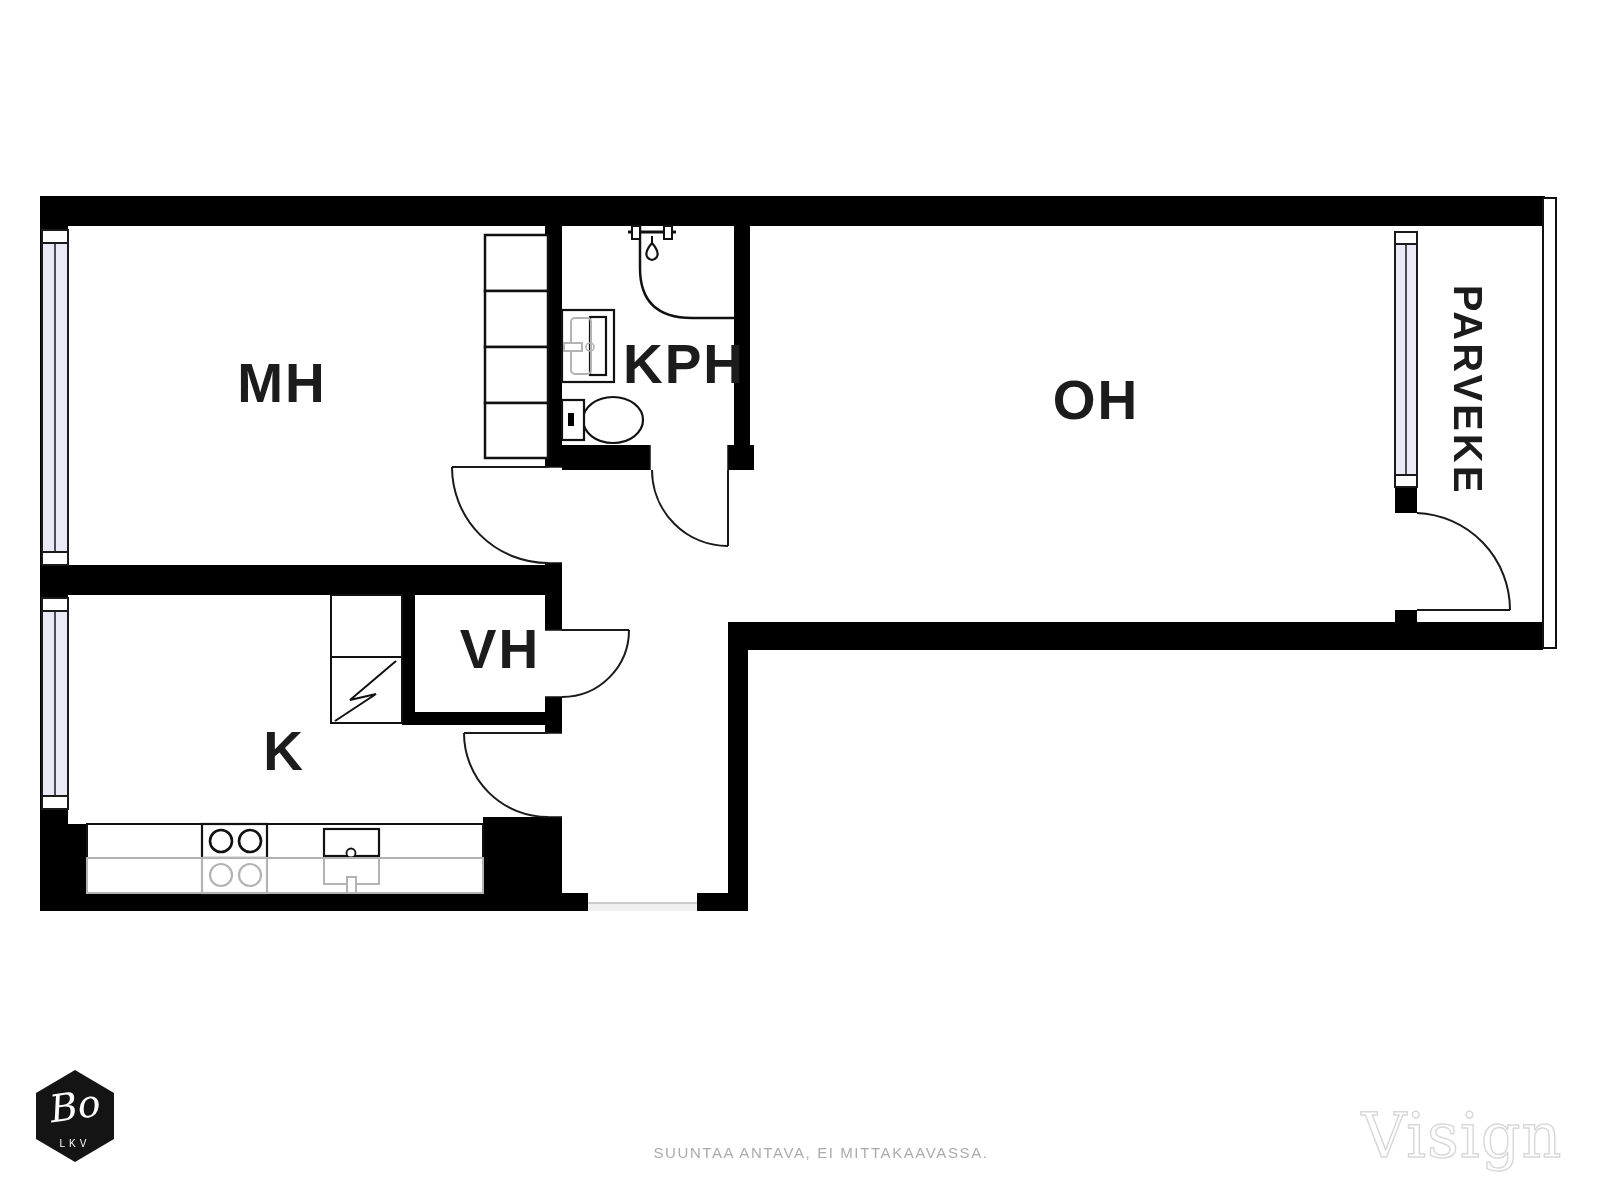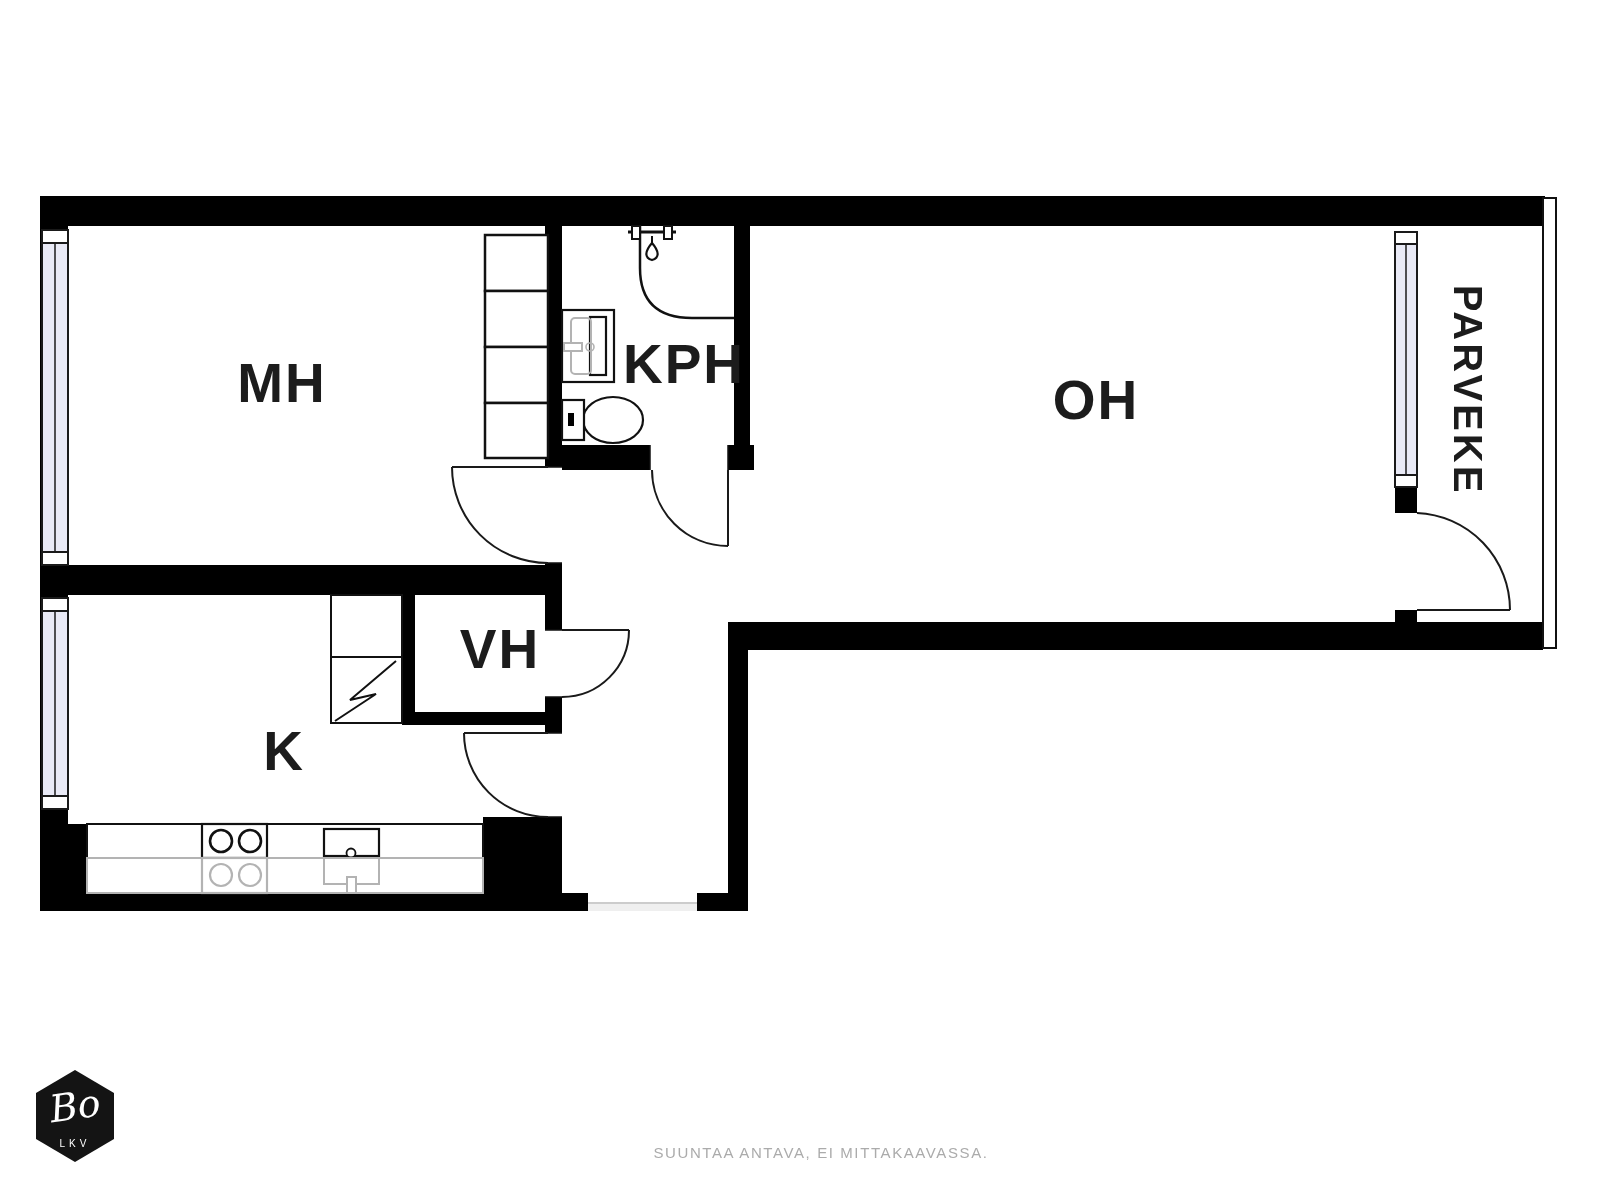--- a/index.html
+++ b/index.html
@@ -182,14 +182,15 @@
 <div class="disclaimer">SUUNTAA ANTAVA, EI MITTAKAAVASSA.</div>
 
 <div class="logo">
   <svg width="80" height="92" viewBox="0 0 80 92">
     <polygon points="40,0 79,23 79,69 40,92 1,69 1,23" fill="#141414"></polygon>
   </svg>
   <div class="logo-script">Bo</div>
   <div class="logo-sub">LKV</div>
 </div>
 
+<div class="watermark">Visign</div>
 
 </div>
 
 </body></html>

